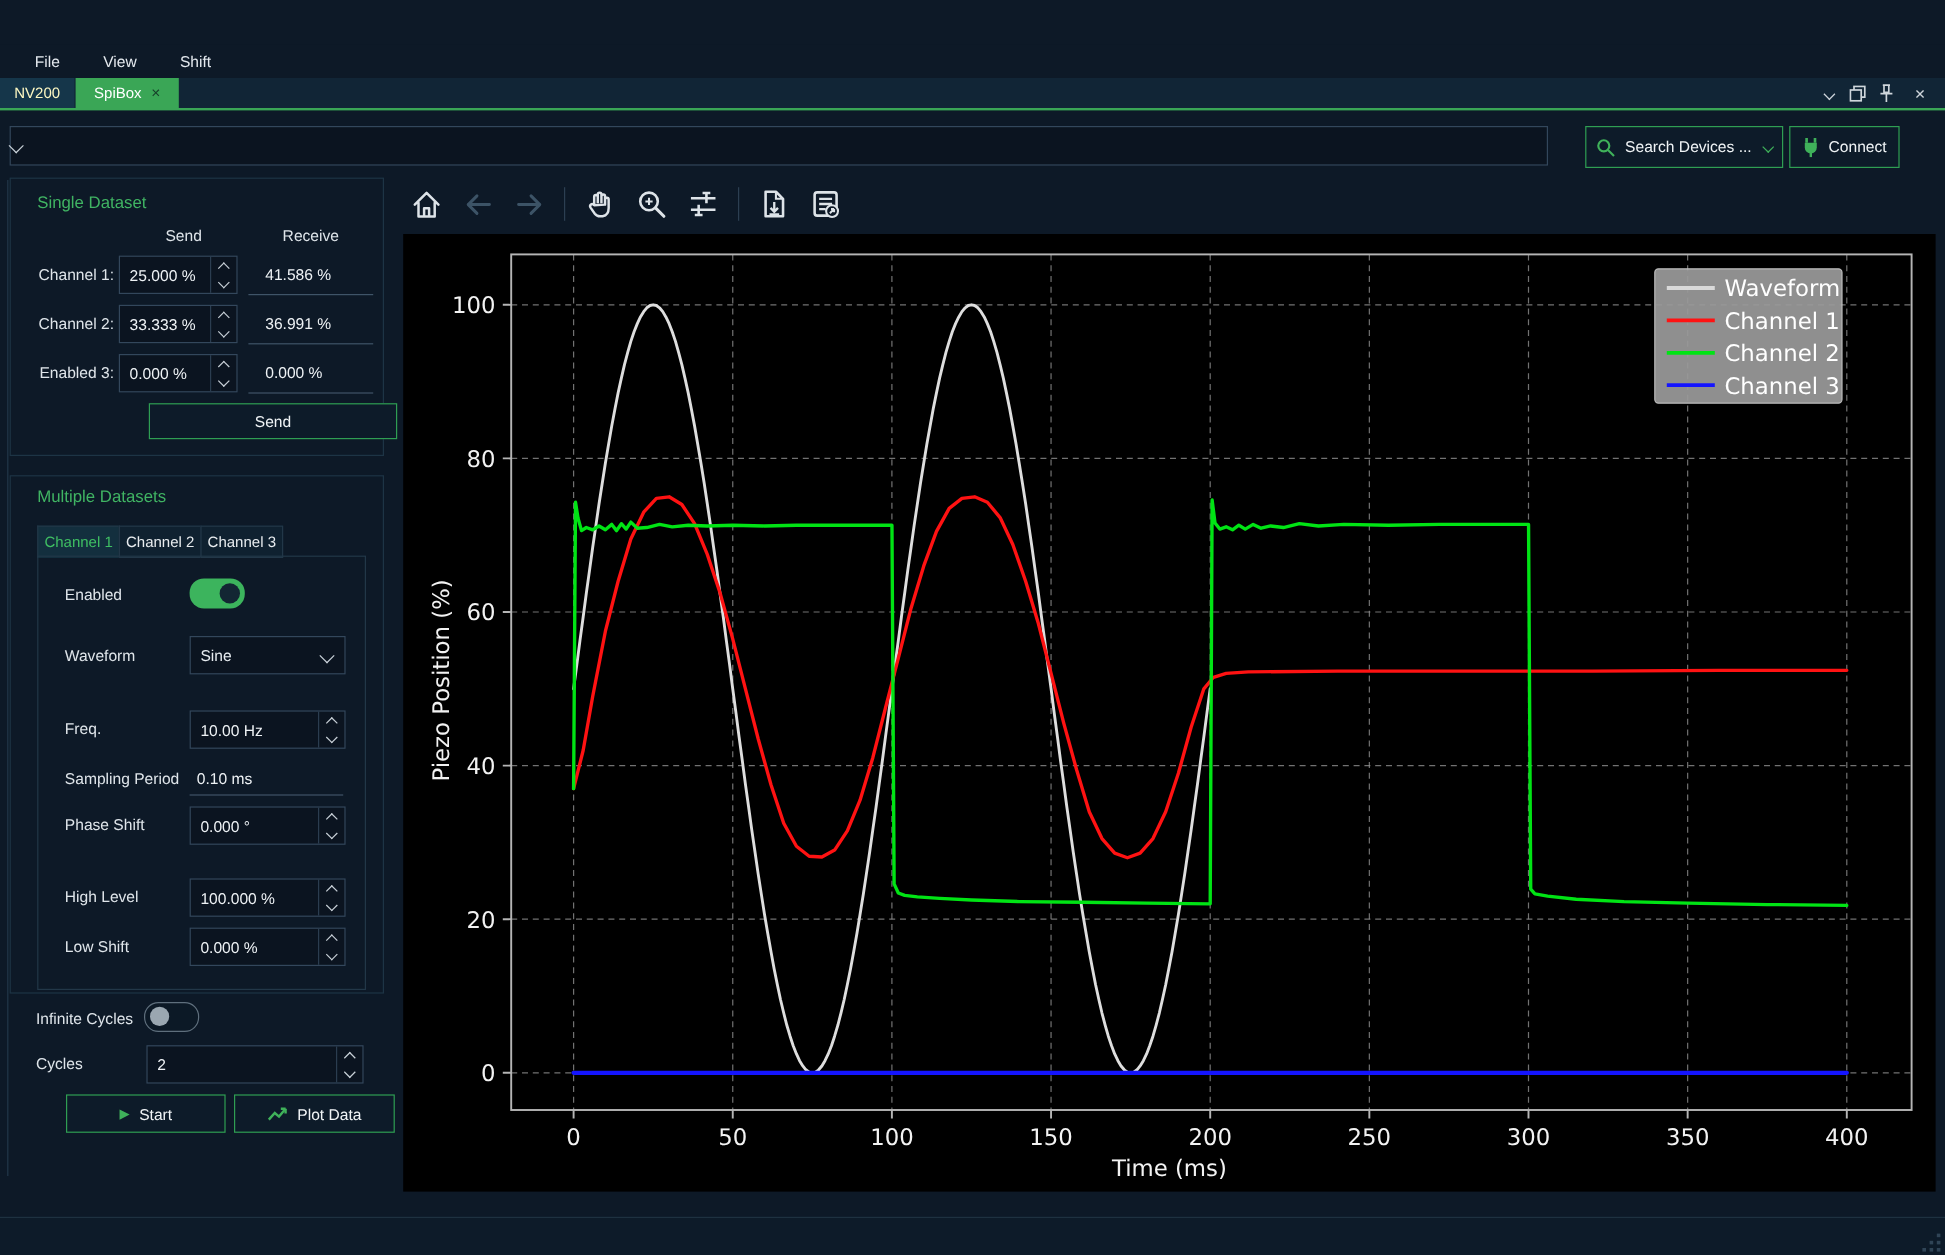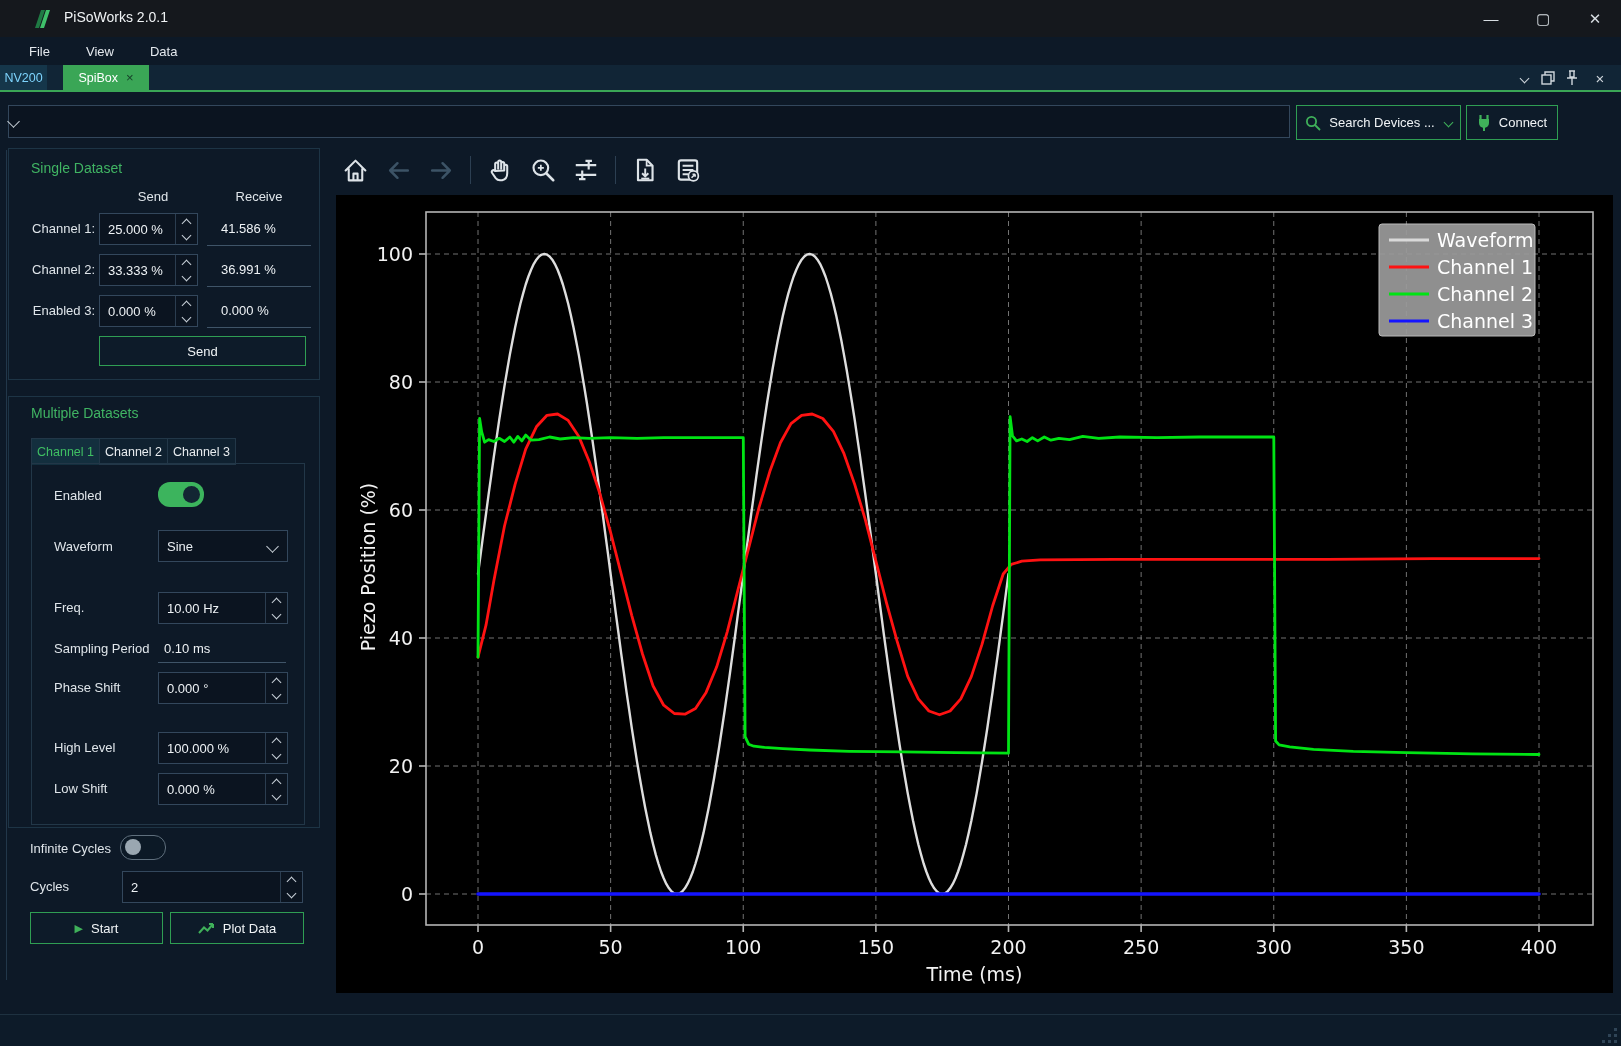--- a/index.html
+++ b/index.html
@@ -9,29 +9,29 @@
   
   #titlebar{left:0;top:0;width:1621px;height:37px;background:#15181d;}
   #titlebar .title{left:64px;top:9px;font-size:14px;color:#f0f3f5;}
   .wbtn{top:0;width:52px;height:37px;display:flex;align-items:center;justify-content:center;color:#d7dde2;font-size:15px;}
   
   #menubar{left:0;top:37px;width:1621px;height:28px;background:#0d1927;display:flex;align-items:center;padding-left:11px;}
   .menu-item{padding:0 18px;height:28px;display:flex;align-items:center;color:#e4e9ee;}
   
   #tabbar{left:0;top:65px;width:1621px;height:25px;background:#112536;}
   .doc-tab{height:25px;display:flex;align-items:center;justify-content:center;gap:8px;font-size:12.5px;}
-  #tab-nv200{left:0;top:0;width:47px;background:#15364a;color:#7dd3fc;}
+  #tab-nv200{left:0;top:0;width:62px;background:#15364a;color:#fef9c3;}
   #tab-spibox{left:63px;top:0;width:86px;background:#3aa656;color:#fff;}
   #tab-strip-line{left:0;top:90px;width:1621px;height:2px;background:#3aa656;}
   .tabbar-icon{top:67px;width:22px;height:22px;display:flex;align-items:center;justify-content:center;color:#cfd6dc;}
   
   .field-border{background:#0b1420;border:1px solid #33475c;}
   #device-combo{left:8px;top:105px;width:1280px;height:31px;display:flex;align-items:center;}
   #device-combo .txt{padding-left:9px;flex:1;color:#eef2f5;}
-  .grn-btn{background:#0d1b29;border:1px solid #2f9e53;display:flex;align-items:center;justify-content:center;gap:8px;color:#f0f4f6;}
+  .grn-btn{background:#0d1b29;border:1px solid #2f9e53;display:flex;align-items:center;justify-content:center;gap:8px;color:#f0f4f6;margin-left:25px;}
   
   .chv{width:6px;height:6px;border-right:1.4px solid #c9d1d8;border-bottom:1.4px solid #c9d1d8;display:block;}
   .chv.up{transform:rotate(-135deg);}
   .chv.dn{transform:rotate(45deg);}
   .chv.big{width:8px;height:8px;}
   
   .groupbox{border:1px solid #1d3445;background:#0d1927;}
   .grp-title{color:#40b463;font-size:14px;}
   .spin{display:flex;align-items:stretch;background:#0b1420;border:1px solid #33475c;}
   .spin .val{flex:1;display:flex;align-items:center;padding-left:8px;color:#eef2f5;}
@@ -60,35 +60,25 @@
   .tb-sep{width:1px;height:28px;background:#2c3f52;margin:0 3px;}
   
   #statusbar{left:0;top:1014px;width:1621px;height:32px;background:#0d1b29;border-top:1px solid #1e3140;}
   .grip{position:absolute;width:3px;height:3px;background:#2f4456;}
 </style>
 </head>
 <body>
 
 <div id="app">
 
-  <div class="abs" id="titlebar">
-    <svg class="abs" style="left:30px;top:7px" width="24" height="24" viewBox="0 0 24 24">
-      <path d="M5 21 L11 3 h4 L9 21 Z" fill="#1f7a44"></path>
-      <path d="M10 21 L16 3 h4 L14 21 Z" fill="#3fc06a"></path>
-    </svg>
-    <div class="abs title">PiSoWorks 2.0.1</div>
-    <div class="abs wbtn" style="right:104px">—</div>
-    <div class="abs wbtn" style="right:52px">▢</div>
-    <div class="abs wbtn" style="right:0">✕</div>
-  </div>
 
   <div class="abs" id="menubar">
     <div class="menu-item">File</div>
     <div class="menu-item">View</div>
-    <div class="menu-item">Data</div>
+    <div class="menu-item">Shift</div>
   </div>
 
   <div class="abs" id="tabbar">
     <div class="abs doc-tab" id="tab-nv200">
       <span>NV200</span>
     </div>
     <div class="abs doc-tab" id="tab-spibox">
       <span>SpiBox</span>
       <span style="color:#17402a;font-size:13px;">×</span>
     </div>

